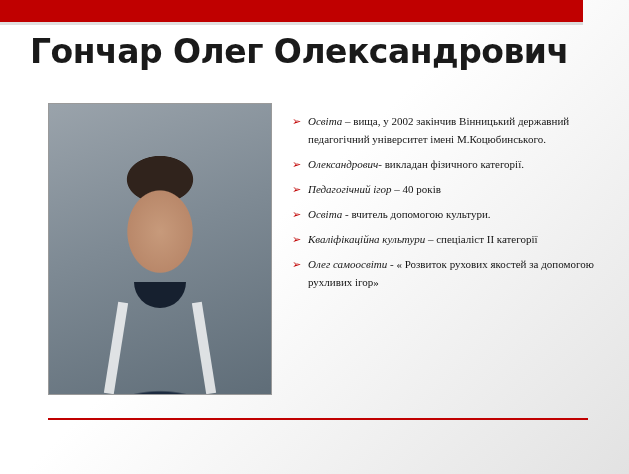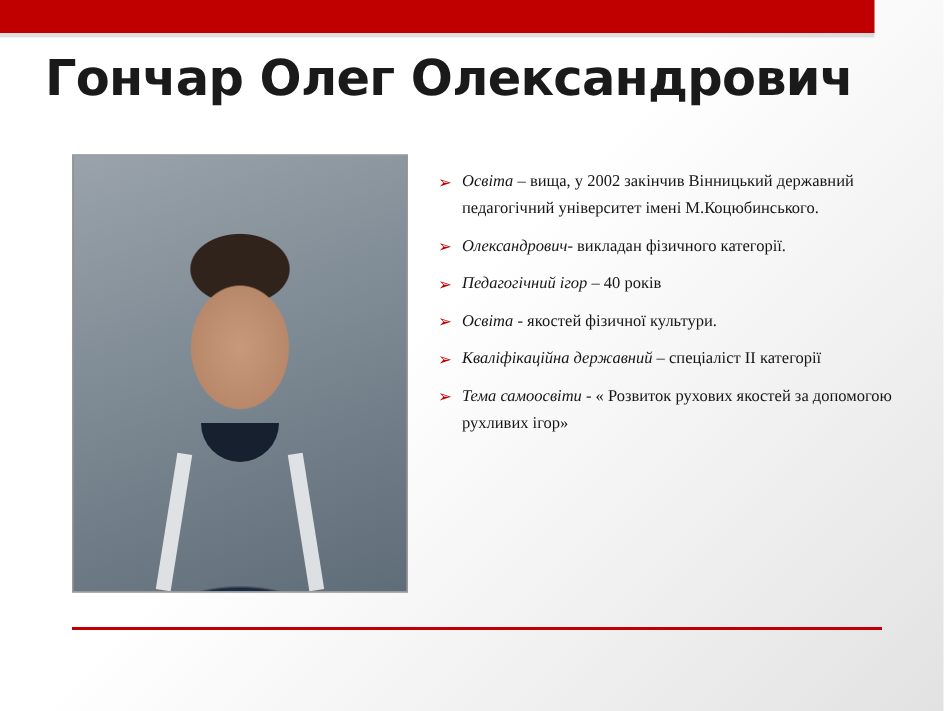--- a/index.html
+++ b/index.html
@@ -159,30 +159,30 @@
       <span class="bullet-text"><em>Олександрович</em><span>- викладан фізичного категорії.</span></span>
     </div>
 
     <div class="bullet">
       <span class="bullet-marker">➢</span>
       <span class="bullet-text"><em>Педагогічний ігор</em><span> – 40 років</span></span>
     </div>
 
     <div class="bullet">
       <span class="bullet-marker">➢</span>
-      <span class="bullet-text"><em>Освіта</em><span> - якостей фізичної культури.</span></span>
+      <span class="bullet-text"><em>Освіта</em><span> - вчитель допомогою культури.</span></span>
     </div>
 
     <div class="bullet">
       <span class="bullet-marker">➢</span>
-      <span class="bullet-text"><em>Кваліфікаційна державний</em><span> – спеціаліст ІІ категорії</span></span>
+      <span class="bullet-text"><em>Кваліфікаційна культури</em><span> – спеціаліст ІІ категорії</span></span>
     </div>
 
     <div class="bullet">
       <span class="bullet-marker">➢</span>
-      <span class="bullet-text"><em>Тема самоосвіти</em><span> -  « Розвиток рухових якостей за допомогою рухливих ігор»</span></span>
+      <span class="bullet-text"><em>Олег самоосвіти</em><span> -  « Розвиток рухових якостей за допомогою рухливих ігор»</span></span>
     </div>
 
   </div>
 
   <div class="bottom-rule"></div>
 
 </div>
 
 </body></html>

